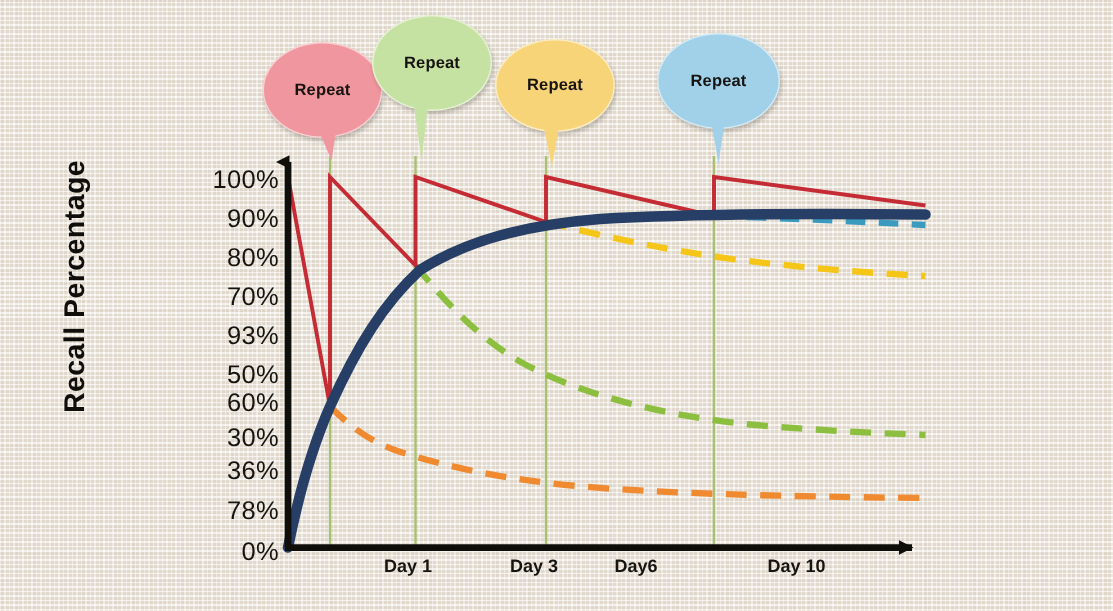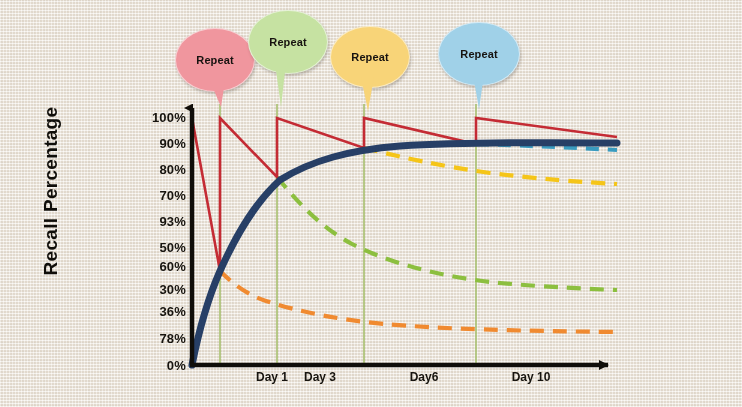--- a/index.html
+++ b/index.html
@@ -48,22 +48,22 @@
     width: 742px;
     height: 407px;
   }
 
   
   .ytick {
     position: absolute;
     right: 0;
     width: 58px;
     text-align: right;
-    font-size: 13px;
-    font-weight: 700;
+    font-size: 17px;
+    font-weight: 400;
     color: #17140f;
     letter-spacing: 0.2px;
     white-space: nowrap;
   }
   #ytick-layer {
     position: absolute;
     left: 128px;
     top: 0;
     width: 58px;
     height: 407px;
@@ -176,21 +176,21 @@
     <div class="ytick" style="top:214px;">93%</div>
     <div class="ytick" style="top:240px;">50%</div>
     <div class="ytick" style="top:259px;">60%</div>
     <div class="ytick" style="top:282px;">30%</div>
     <div class="ytick" style="top:304px;">36%</div>
     <div class="ytick" style="top:331px;">78%</div>
     <div class="ytick" style="top:358px;">0%</div>
   </div>
 
   <div class="xtick" style="left:224px;">Day 1</div>
-  <div class="xtick" style="left:272px;">Day 3</div>
+  <div class="xtick" style="left:288px;padding-left:40px;">Day 3</div>
   <div class="xtick" style="left:376px;">Day6</div>
   <div class="xtick" style="left:483px;">Day 10</div>
 
   <div id="ylabel">Recall Percentage</div>
 
   <div class="bubble" style="left:175px; top:28px; width:78px; height:62px; background:#F0969E;">
     <span class="bubble-label">Repeat</span>
     <span class="bubble-tail" style="left:34px; top:52px; border-left:11px solid transparent; border-right:4px solid transparent; border-top:26px solid #F0969E;"></span>
   </div>
 

